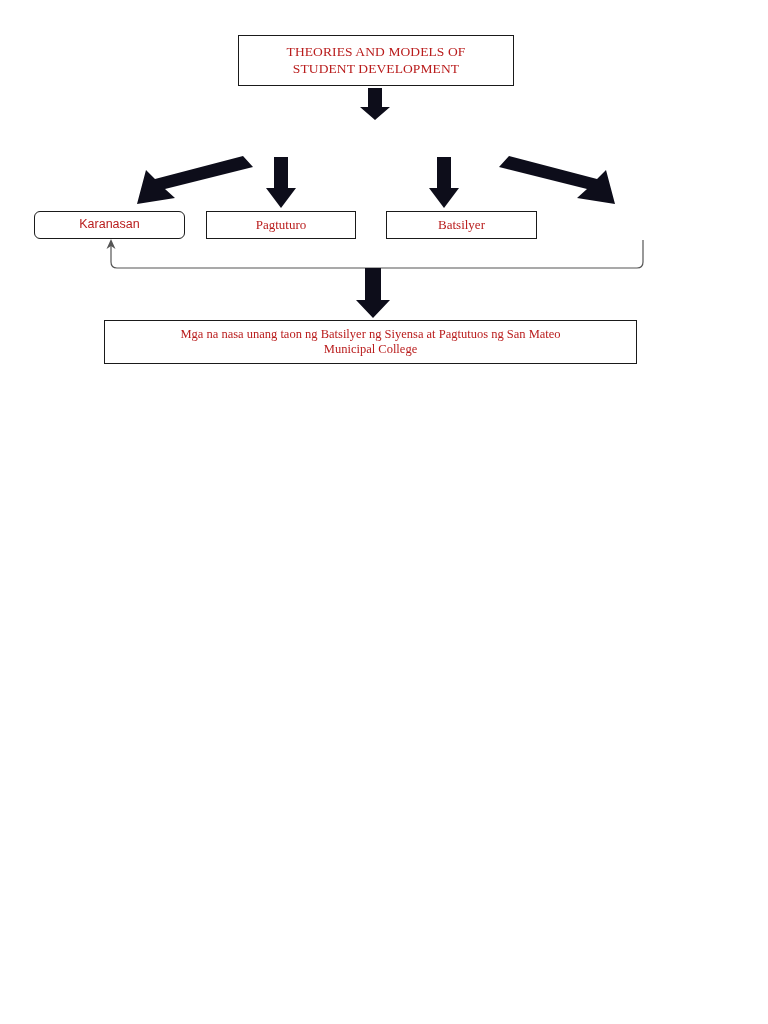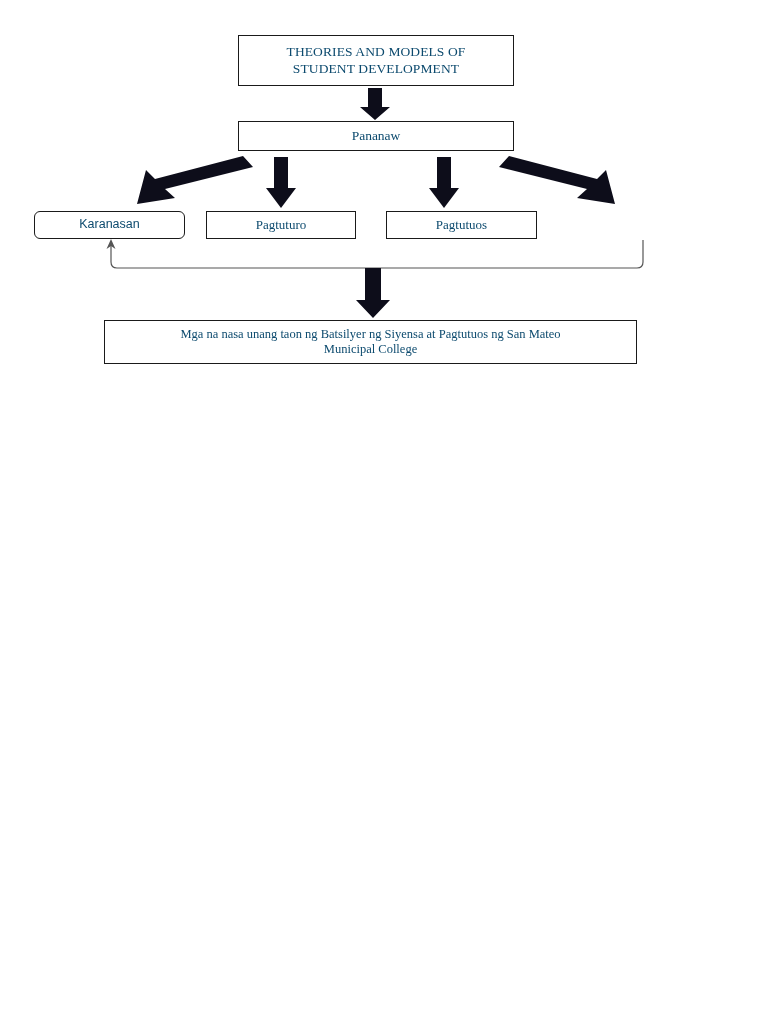--- a/index.html
+++ b/index.html
@@ -23,21 +23,21 @@
   }
   .node {
     position: absolute;
     box-sizing: border-box;
     background: #ffffff;
     border: 1.5px solid #1a1a1a;
     display: flex;
     align-items: center;
     justify-content: center;
     text-align: center;
-    color: #0c4a6e;
+    color: #b91c1c;
     z-index: 3;
   }
   .node .label {
     display: block;
     width: 100%;
     line-height: 1.22;
     white-space: pre-line;
   }
   
   #node-title {
@@ -126,34 +126,31 @@
     <g>
       <path d="M 365 268 L 381 268 L 381 300 L 390 300 L 373 318 L 356 300 L 365 300 Z" fill="#0d0d1a"></path>
     </g>
   </svg>
 
   <div class="node" id="node-title">
     <span class="label">THEORIES AND MODELS OF
 STUDENT DEVELOPMENT</span>
   </div>
 
-  <div class="node" id="node-pananaw">
-    <span class="label">Pananaw</span>
-  </div>
 
   <div class="node node-row" id="node-karanasan">
     <span class="label">Karanasan</span>
   </div>
 
   <div class="node node-row" id="node-pagtuturo">
     <span class="label">Pagtuturo</span>
   </div>
 
   <div class="node node-row" id="node-pagkatuto">
-    <span class="label">Pagtutuos</span>
+    <span class="label">Batsilyer</span>
   </div>
 
 
   <div class="node" id="node-outcome">
     <span class="label">Mga na nasa unang taon ng Batsilyer ng Siyensa at Pagtutuos ng San Mateo
 Municipal College</span>
   </div>
 
 </div>
 

